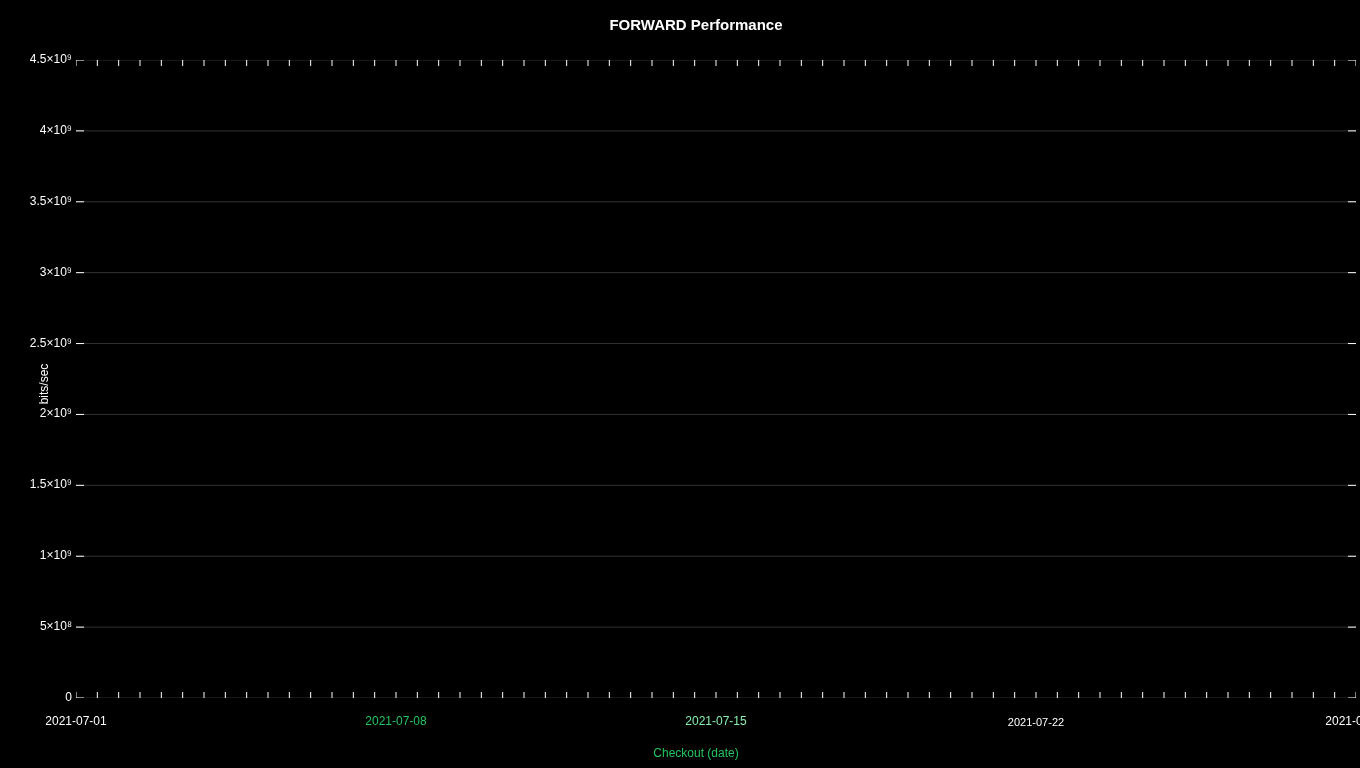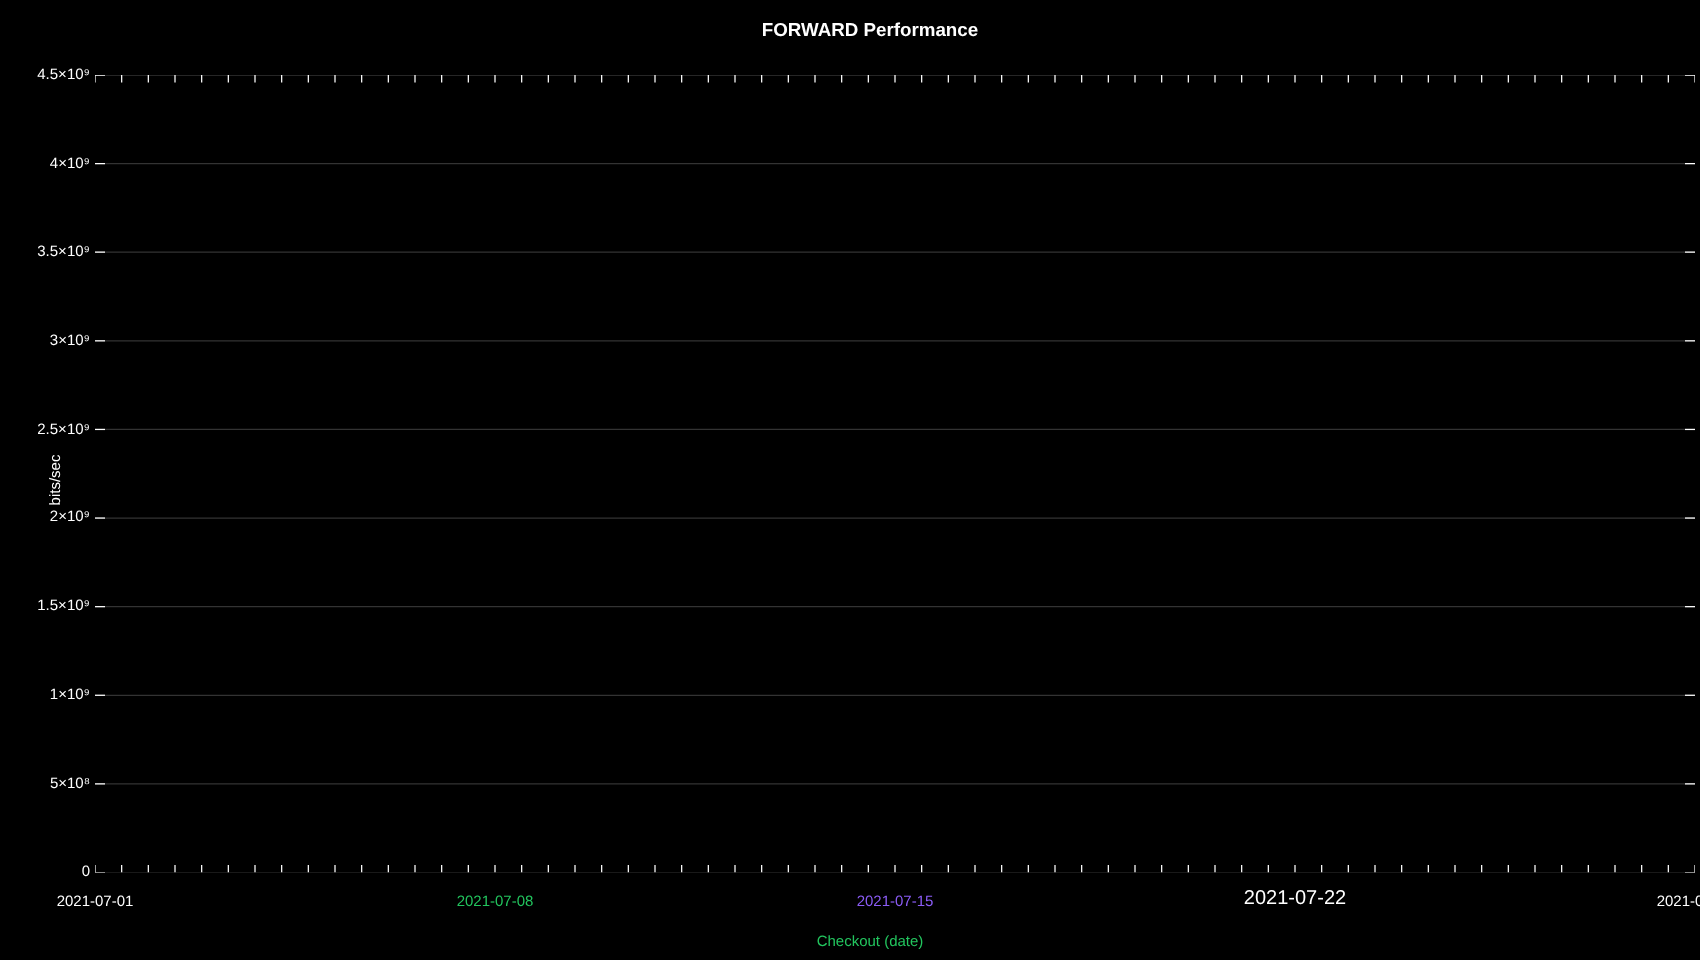--- a/index.html
+++ b/index.html
@@ -228,17 +228,17 @@
       <div style="position: absolute; right: calc(100% + 4px); top: 133.778px; font-size: 12px; color: rgb(255, 255, 255); white-space: nowrap; text-align: right; width: 80px;">3.5×10⁹</div>
       <div style="position: absolute; right: calc(100% + 4px); top: 204.667px; font-size: 12px; color: rgb(255, 255, 255); white-space: nowrap; text-align: right; width: 80px;">3×10⁹</div>
       <div style="position: absolute; right: calc(100% + 4px); top: 275.556px; font-size: 12px; color: rgb(255, 255, 255); white-space: nowrap; text-align: right; width: 80px;">2.5×10⁹</div>
       <div style="position: absolute; right: calc(100% + 4px); top: 346.444px; font-size: 12px; color: rgb(255, 255, 255); white-space: nowrap; text-align: right; width: 80px;">2×10⁹</div>
       <div style="position: absolute; right: calc(100% + 4px); top: 417.333px; font-size: 12px; color: rgb(255, 255, 255); white-space: nowrap; text-align: right; width: 80px;">1.5×10⁹</div>
       <div style="position: absolute; right: calc(100% + 4px); top: 488.222px; font-size: 12px; color: rgb(255, 255, 255); white-space: nowrap; text-align: right; width: 80px;">1×10⁹</div>
       <div style="position: absolute; right: calc(100% + 4px); top: 559.111px; font-size: 12px; color: rgb(255, 255, 255); white-space: nowrap; text-align: right; width: 80px;">5×10⁸</div>
       <div style="position: absolute; right: calc(100% + 4px); top: 630px; font-size: 12px; color: rgb(255, 255, 255); white-space: nowrap; text-align: right; width: 80px;">0</div>
       <div style="position: absolute; bottom: -30px; left: 0px; transform: translateX(-50%); font-size: 12px; color: rgb(255, 255, 255); white-space: nowrap; text-align: center;">2021-07-01</div>
       <div style="position: absolute; bottom: -30px; left: 320px; transform: translateX(-50%); font-size: 12px; color: #22c55e; white-space: nowrap;">2021-07-08</div>
-      <div style="position: absolute; bottom: -30px; left: 640px; transform: translateX(-50%); font-size: 12px; color: #8b5cf6; white-space: nowrap;">2021-07-15</div>
-      <div style="position: absolute; bottom: -30px; left: 960px; transform: translateX(-50%); font-size: 16px; color: rgb(255, 255, 255); white-space: nowrap;">2021-07-22</div>
+      <div style="position: absolute; bottom: -30px; left: 640px; transform: translateX(-50%); font-size: 12px; color: #86efac; white-space: nowrap;">2021-07-15</div>
+      <div style="position: absolute; bottom: -30px; left: 960px; transform: translateX(-50%); font-size: 11px; color: rgb(255, 255, 255); white-space: nowrap;">2021-07-22</div>
       <div style="position: absolute; bottom: -30px; left: 1280px; transform: translateX(-50%); font-size: 12px; color: rgb(255, 255, 255); white-space: nowrap;">2021-07-29</div>
     </div>
 </div>
 
 </body></html>

